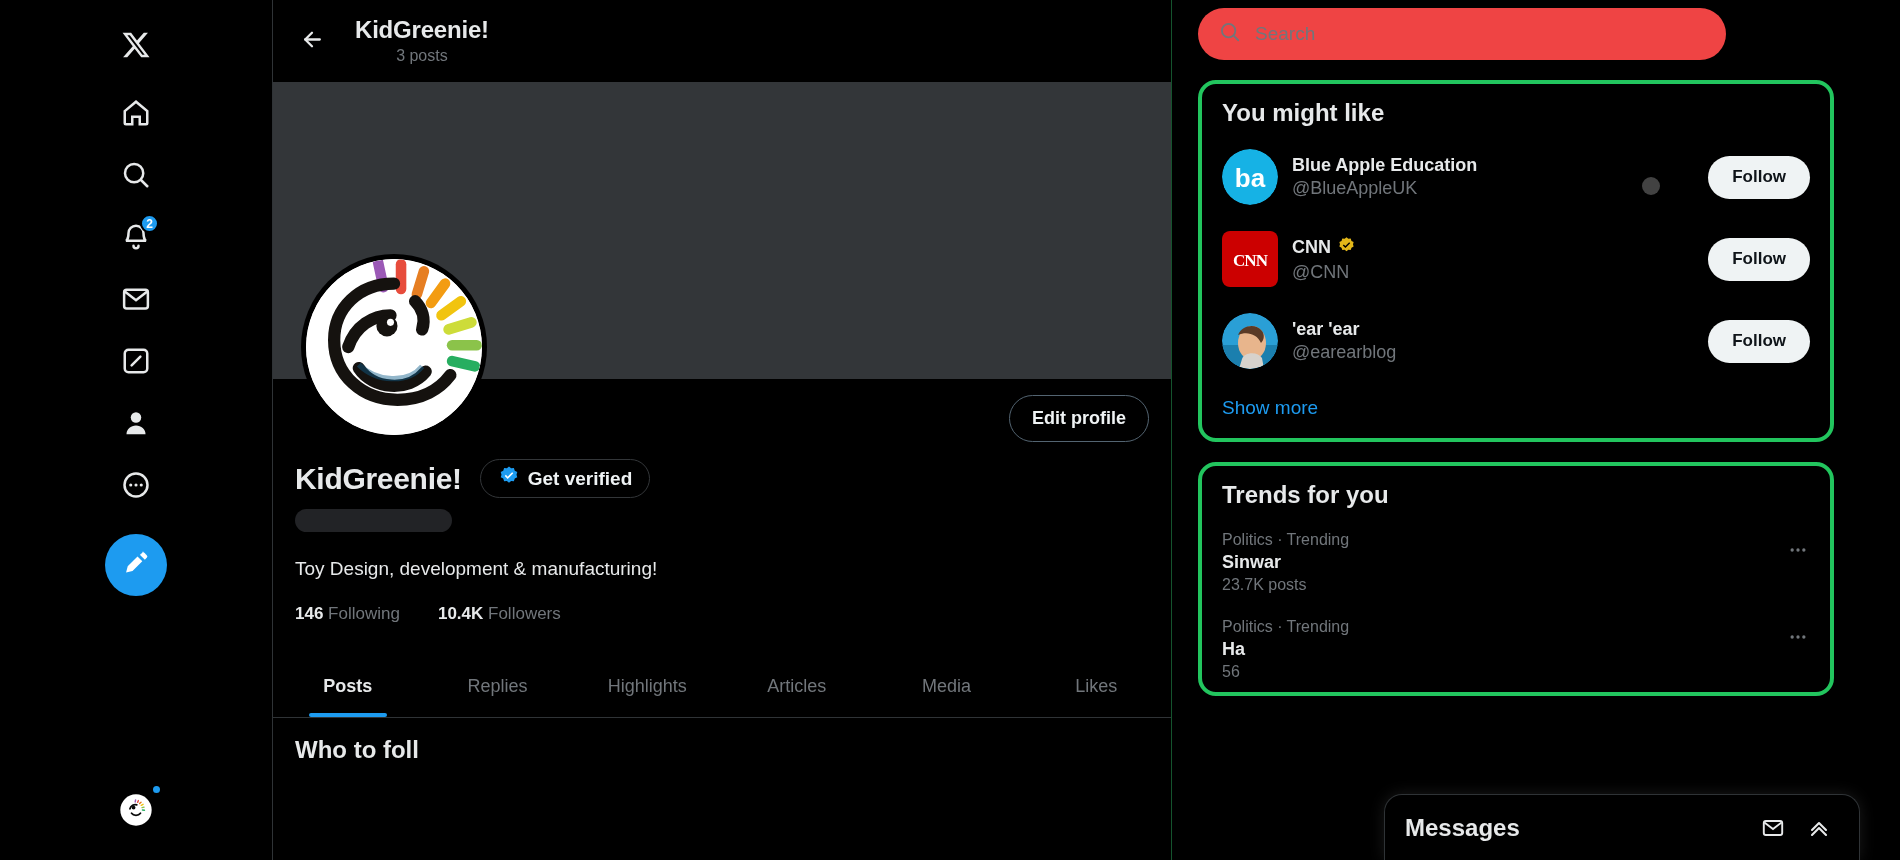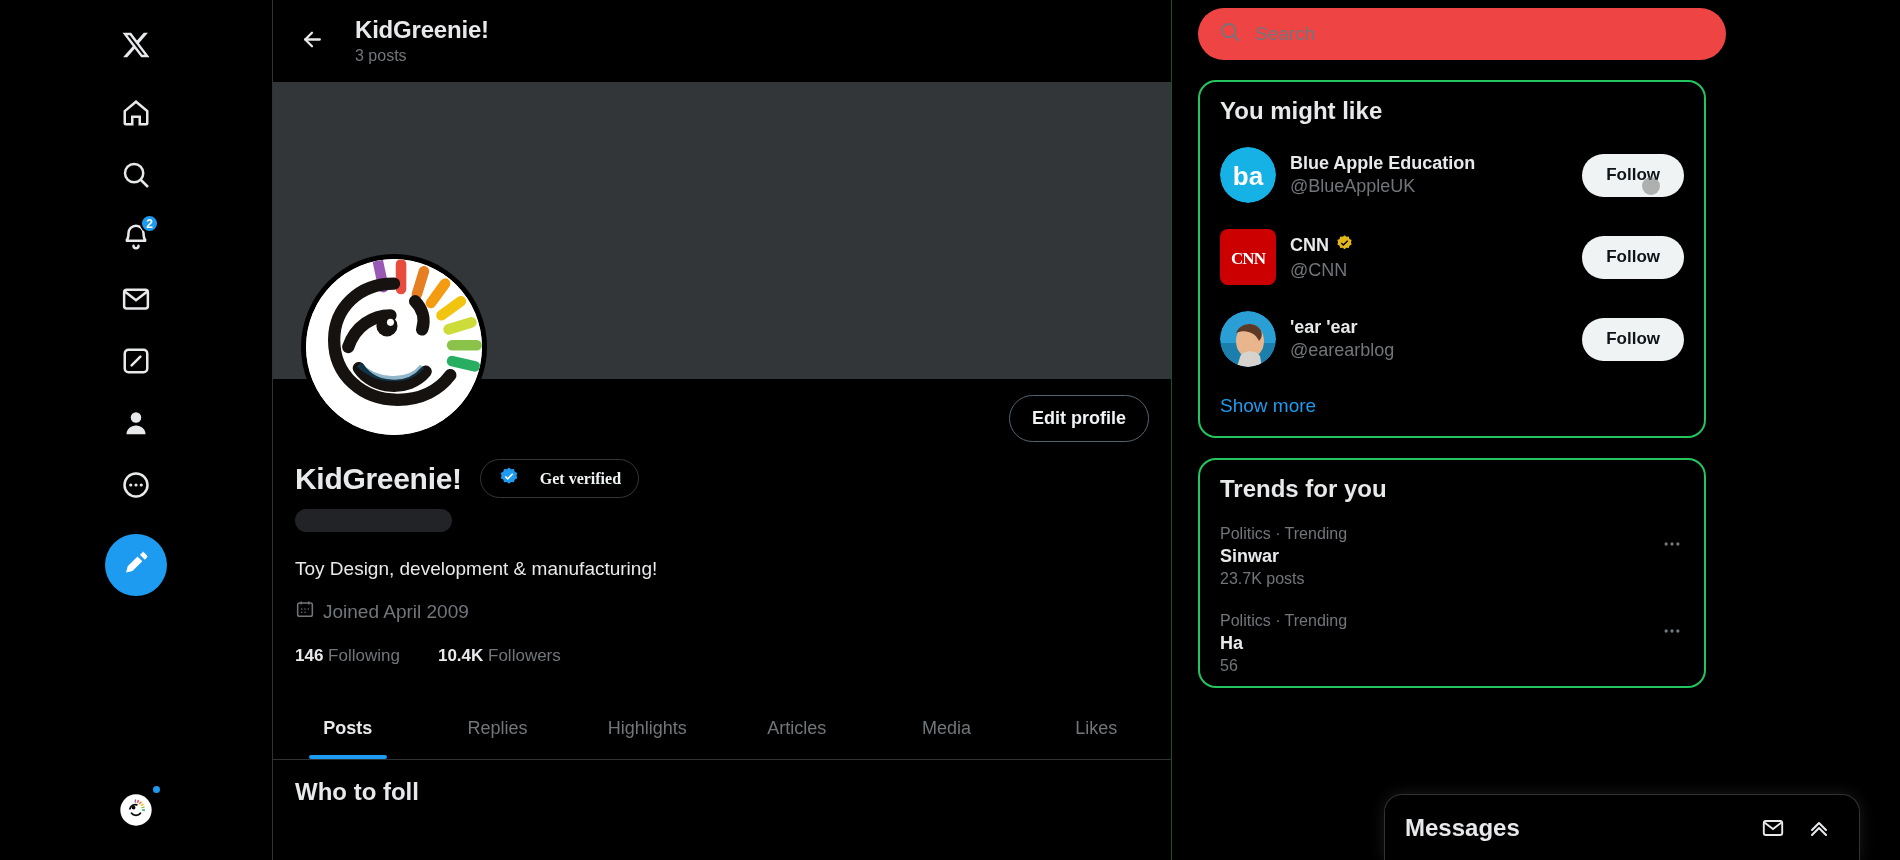--- a/index.html
+++ b/index.html
@@ -57,21 +57,21 @@
   .topbar {
     height:82px; display:flex; align-items:center;
     padding:0 18px; background:rgba(0,0,0,0.75);
     position:relative; z-index:5;
   }
   .back-btn {
     width:42px; height:42px; border-radius:50%; margin-right:22px;
     display:flex; align-items:center; justify-content:center; cursor:pointer; border:none; background:transparent;
   }
   .topbar-title { font-size:24px; font-weight:800; line-height:1.2; letter-spacing:-0.2px; }
-  .topbar-sub { font-size:16px; color:#71767b; line-height:1.3; margin-top:1px; }
+  .topbar-sub { font-size:16px; color:#71767b; line-height:1.3; margin-top:1px;text-align:center; }
 
   .banner { height:297px; background:#333639; width:100%; }
 
   .profile-actions {
     height:74px; display:flex; justify-content:flex-end; align-items:center;
     padding:5px 22px 0 0;
   }
   .edit-profile {
     border:1px solid #536471; background:transparent; color:#eff3f4;
     font-size:18px; font-weight:700; padding:0 22px; height:47px;
@@ -85,25 +85,25 @@
   }
   .avatar-inner {
     width:176px; height:176px; border-radius:50%; overflow:hidden;
     background:#fff; display:block;
   }
 
   .profile-body { padding:6px 22px 0 22px; }
   .name-row { display:flex; align-items:center; gap:18px; }
   .display-name { font-size:30px; font-weight:800; letter-spacing:-0.3px; }
   .get-verified {
-    display:inline-flex; align-items:center; gap:20px;
+    display:inline-flex; align-items:center; gap:8px;
     border:1px solid #333639; border-radius:20px;
     height:39px; padding:0 17px; cursor:pointer;
-    font-size:16px; font-weight:700; color:#eff3f4; background:transparent;
-    font-family:Liberation Serif, serif;
+    font-size:19px; font-weight:700; color:#eff3f4; background:transparent;
+    font-family:Liberation Sans, sans-serif;
   }
   .skeleton-handle {
     width:157px; height:23px; border-radius:12px;
     background:#222326; margin-top:11px;
   }
   .bio { font-size:19px; line-height:26px; margin-top:24px; color:#e7e9ea; }
   .joined {
     display:flex; align-items:center; gap:8px;
     color:#71767b; font-size:19px; margin-top:17px;
   }
@@ -138,21 +138,21 @@
     display:flex; align-items:center; padding:0 20px; gap:14px;
     border:1px solid transparent;
   }
   .search-input {
     background:transparent; border:none; outline:none; color:#e7e9ea;
     font-size:19px; width:100%; font-family:inherit;
   }
   .search-input::placeholder { color:#71767b; }
 
   .card {
-    width:508px; background:#000; border:2px solid #22c55e;
+    width:636px; background:#000; border:4px solid #22c55e;
     border-radius:18px; margin-top:20px; overflow:hidden;
   }
   .card-title { font-size:24px; font-weight:800; padding:15px 20px 9px 20px; }
   .sugg-row {
     display:flex; align-items:center; padding:13px 20px; gap:14px; cursor:pointer;
   }
   .sugg-av { width:56px; height:56px; border-radius:50%; flex:0 0 56px; overflow:hidden; }
   .sugg-av.square { border-radius:8px; }
   .sugg-meta { flex:1 1 auto; min-width:0; }
   .sugg-name {
@@ -381,34 +381,20 @@
               </svg>
           </span>
           <span>Get verified</span>
         </button>
       </div>
 
       <div class="skeleton-handle"></div>
 
       <div class="bio">Toy Design, development &amp; manufacturing!</div>
 
-      <div class="joined">
-        <span>
-          <svg width="20" height="20" viewBox="0 0 24 24" fill="none" stroke="#71767b" stroke-width="1.8">
-              <rect x="3.2" y="4.8" width="17.6" height="16" rx="2.2"></rect>
-              <path d="M7.5 3v3.5M16.5 3v3.5"></path>
-              <circle cx="8" cy="12" r="0.9" fill="#71767b" stroke="none"></circle>
-              <circle cx="12" cy="12" r="0.9" fill="#71767b" stroke="none"></circle>
-              <circle cx="16" cy="12" r="0.9" fill="#71767b" stroke="none"></circle>
-              <circle cx="8" cy="16" r="0.9" fill="#71767b" stroke="none"></circle>
-              <circle cx="12" cy="16" r="0.9" fill="#71767b" stroke="none"></circle>
-            </svg>
-        </span>
-        <span>Joined April 2009</span>
-      </div>
 
       <div class="stats">
         <div class="stat">
           <b>146</b>
           <span>Following</span>
         </div>
         <div class="stat">
           <b>10.4K</b>
           <span>Followers</span>
         </div>

